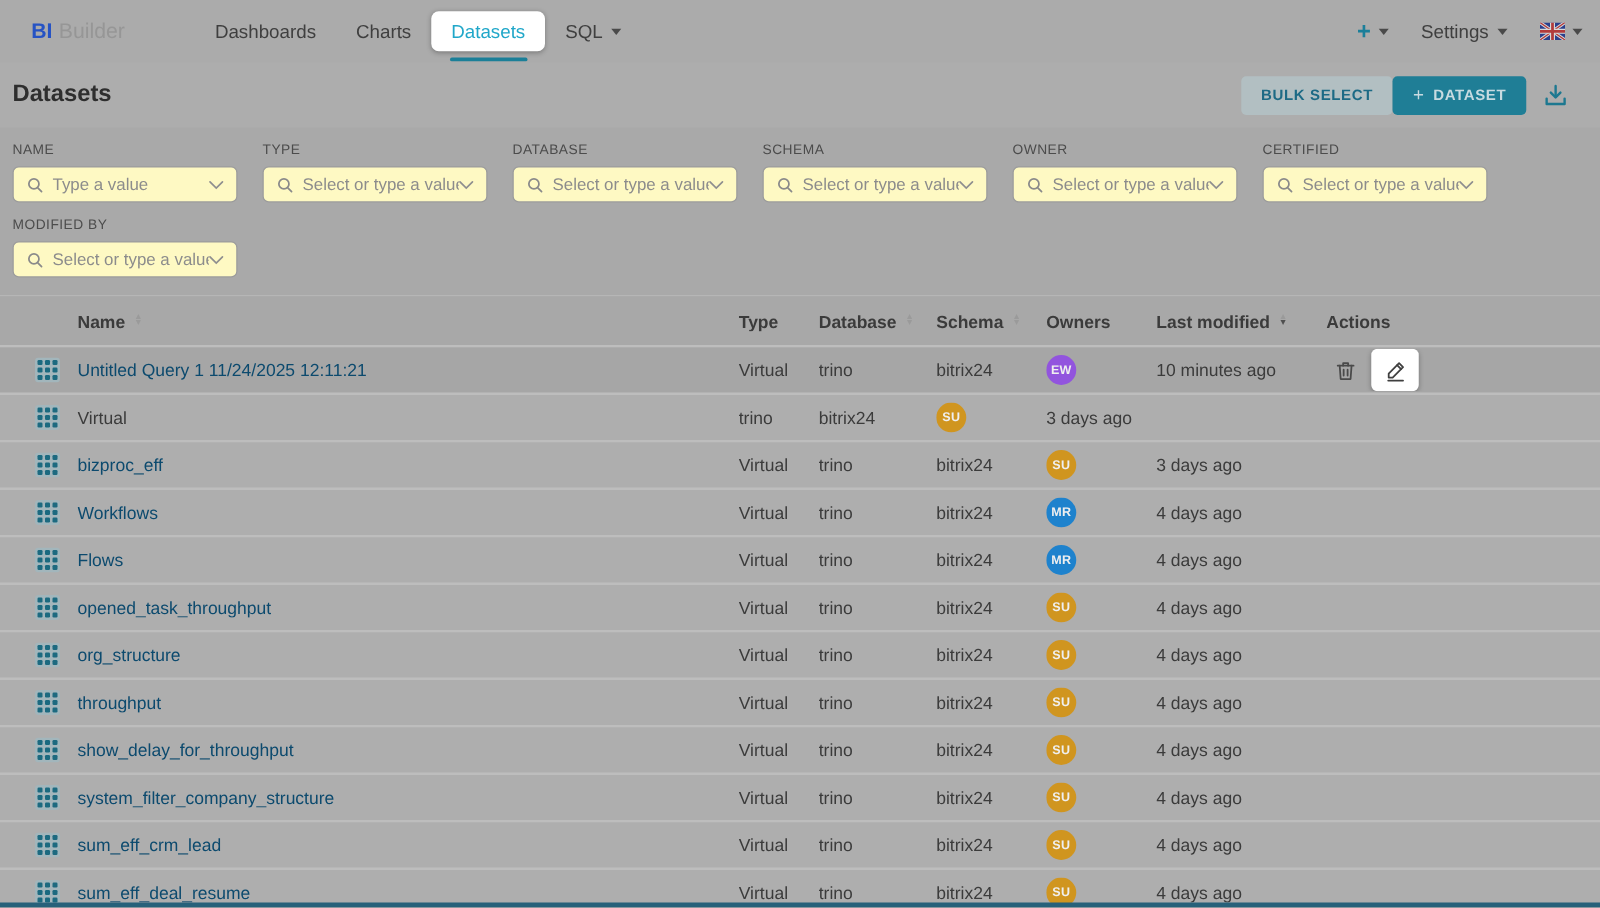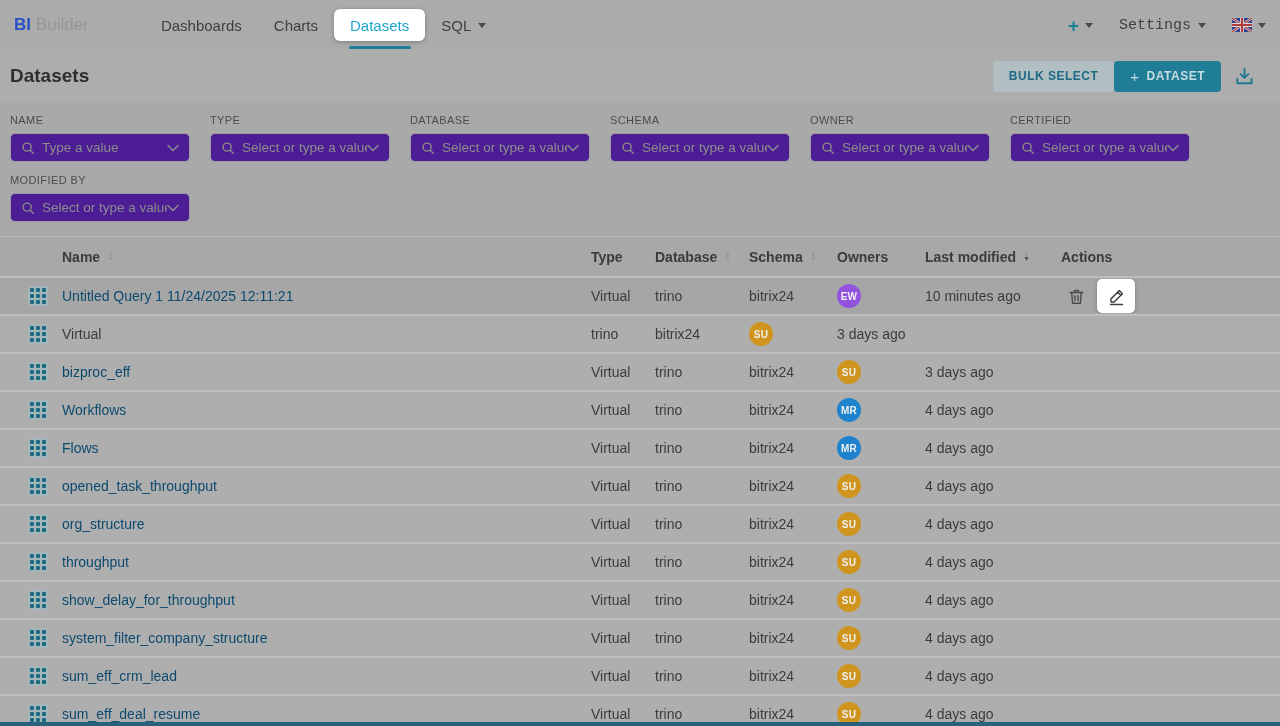--- a/index.html
+++ b/index.html
@@ -1,58 +1,58 @@
 <!DOCTYPE html>
 <html><head>
 <meta charset="utf-8">
 <style>
   html,body{margin:0;padding:0;width:1280px;height:726px;overflow:hidden;
     font-family:"Liberation Sans",sans-serif;background:#ababab;position:relative;}
   *{box-sizing:border-box;}
 
   
-  .nav{height:50px;display:flex;align-items:center;background:#ababab;padding:0 14px;position:relative;}
+  .nav{height:50px;display:flex;align-items:center;background:#ababab;padding:0 14px;position:relative;margin-left:11px;}
   .logo{display:flex;align-items:baseline;gap:5px;font-size:17px;margin-right:56px;cursor:default;}
   .logo .bi{font-weight:700;color:#2653c4;}
   .logo .rest{color:#969696;font-weight:400;}
   .nav-items{display:flex;align-items:center;height:100%;}
   .nav-item{position:relative;display:flex;align-items:center;height:100%;padding:0 16px;
     font-size:15px;color:#3f3f3f;cursor:pointer;}
   .nav-item .caret{margin-left:7px;}
   .nav-item.active{color:#20a7c9;}
   .nav-item.active .pill{position:absolute;left:0;right:0;top:9px;bottom:9px;background:#ffffff;
     border-radius:6px;box-shadow:0 1px 4px rgba(0,0,0,.28);z-index:0;}
   .nav-item.active .lbl{position:relative;z-index:1;font-weight:500;}
   .nav-item.active .underline{position:absolute;left:50%;transform:translateX(-50%);bottom:1px;
     width:62px;height:3px;background:#1b7f98;border-radius:2px;}
   .nav-right{margin-left:auto;display:flex;align-items:center;gap:26px;}
   .nav-plus{display:flex;align-items:center;gap:6px;cursor:pointer;}
   .nav-plus .plus{color:#1b7f9a;font-size:19px;font-weight:600;line-height:1;}
-  .nav-settings{display:flex;align-items:center;gap:7px;font-size:15px;color:#3f3f3f;cursor:pointer;font-family:Liberation Mono, monospace;}
+  .nav-settings{display:flex;align-items:center;gap:7px;font-size:15px;color:#3f3f3f;cursor:pointer;}
   .nav-lang{display:flex;align-items:center;gap:6px;cursor:pointer;}
   .caret{width:0;height:0;border-left:4px solid transparent;border-right:4px solid transparent;
     border-top:5px solid #4a4a4a;display:inline-block;}
 
   
   .page-header{height:52px;display:flex;align-items:center;background:#adadad;padding:0 24px 0 10px;}
   .page-title{font-size:19px;font-weight:700;color:#2e2e2e;}
   .header-actions{margin-left:auto;display:flex;align-items:center;}
   .btn{height:31px;border:none;border-radius:4px;font-family:inherit;font-size:12px;font-weight:700;
     letter-spacing:.5px;padding:0 16px;cursor:pointer;display:flex;align-items:center;gap:7px;}
   .btn-secondary{background:#b2bfc2;color:#1d6a85;}
   .btn-primary{background:#1f7e96;color:#c7dbe1;}
   .btn-primary .plus{font-size:15px;font-weight:400;line-height:1;}
   .icon-btn{background:none;border:none;cursor:pointer;padding:0;margin-left:12px;display:flex;align-items:center;}
 
   
   .filters{background:#a9a9a9;padding:12px 10px 14px 10px;}
   .filters-grid{display:grid;grid-template-columns:repeat(6,180px);column-gap:20px;row-gap:12px;}
   .filter label{display:block;font-size:11px;color:#4c4c4c;letter-spacing:.4px;margin-bottom:7px;
     text-transform:uppercase;}
-  .control{height:29px;border:1px solid #9c9c9c;border-radius:5px;background:#4c1d95;
+  .control{height:29px;border:1px solid #9c9c9c;border-radius:5px;background:#fef9c3;
     display:flex;align-items:center;padding:0 10px;font-size:13.5px;color:#8c8c8c;cursor:pointer;text-align:right;}
   .control .ph{white-space:nowrap;overflow:hidden;}
   .control .sicon{margin-right:7px;display:flex;}
   .control .chev{margin-left:auto;display:flex;}
 
   
   .table{background:#aeaeae;border-top:1px solid #b6b6b6;}
   .trow{display:grid;grid-template-columns:62px 529px 64px 94px 88px 88px 136px 1fr;
     align-items:center;height:38px;border-bottom:2px solid #bdbdbd;background:#aeaeae;}
   .thead{height:41px;background:#a8a8a8;font-weight:700;font-size:14px;color:#3a3a3a;}

